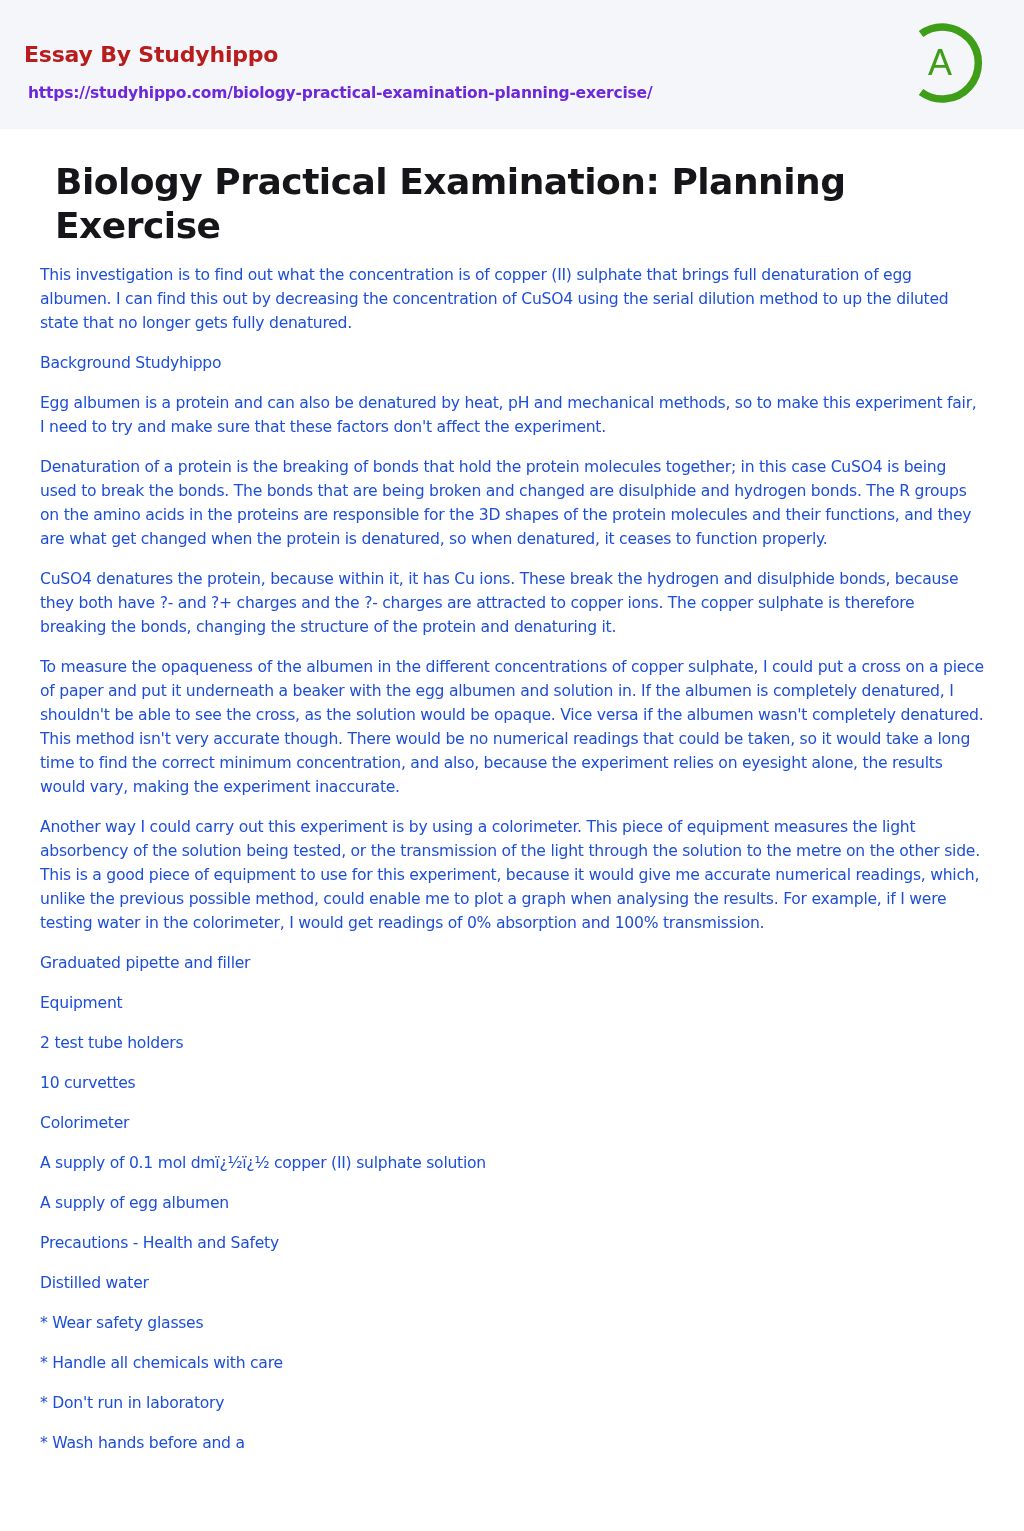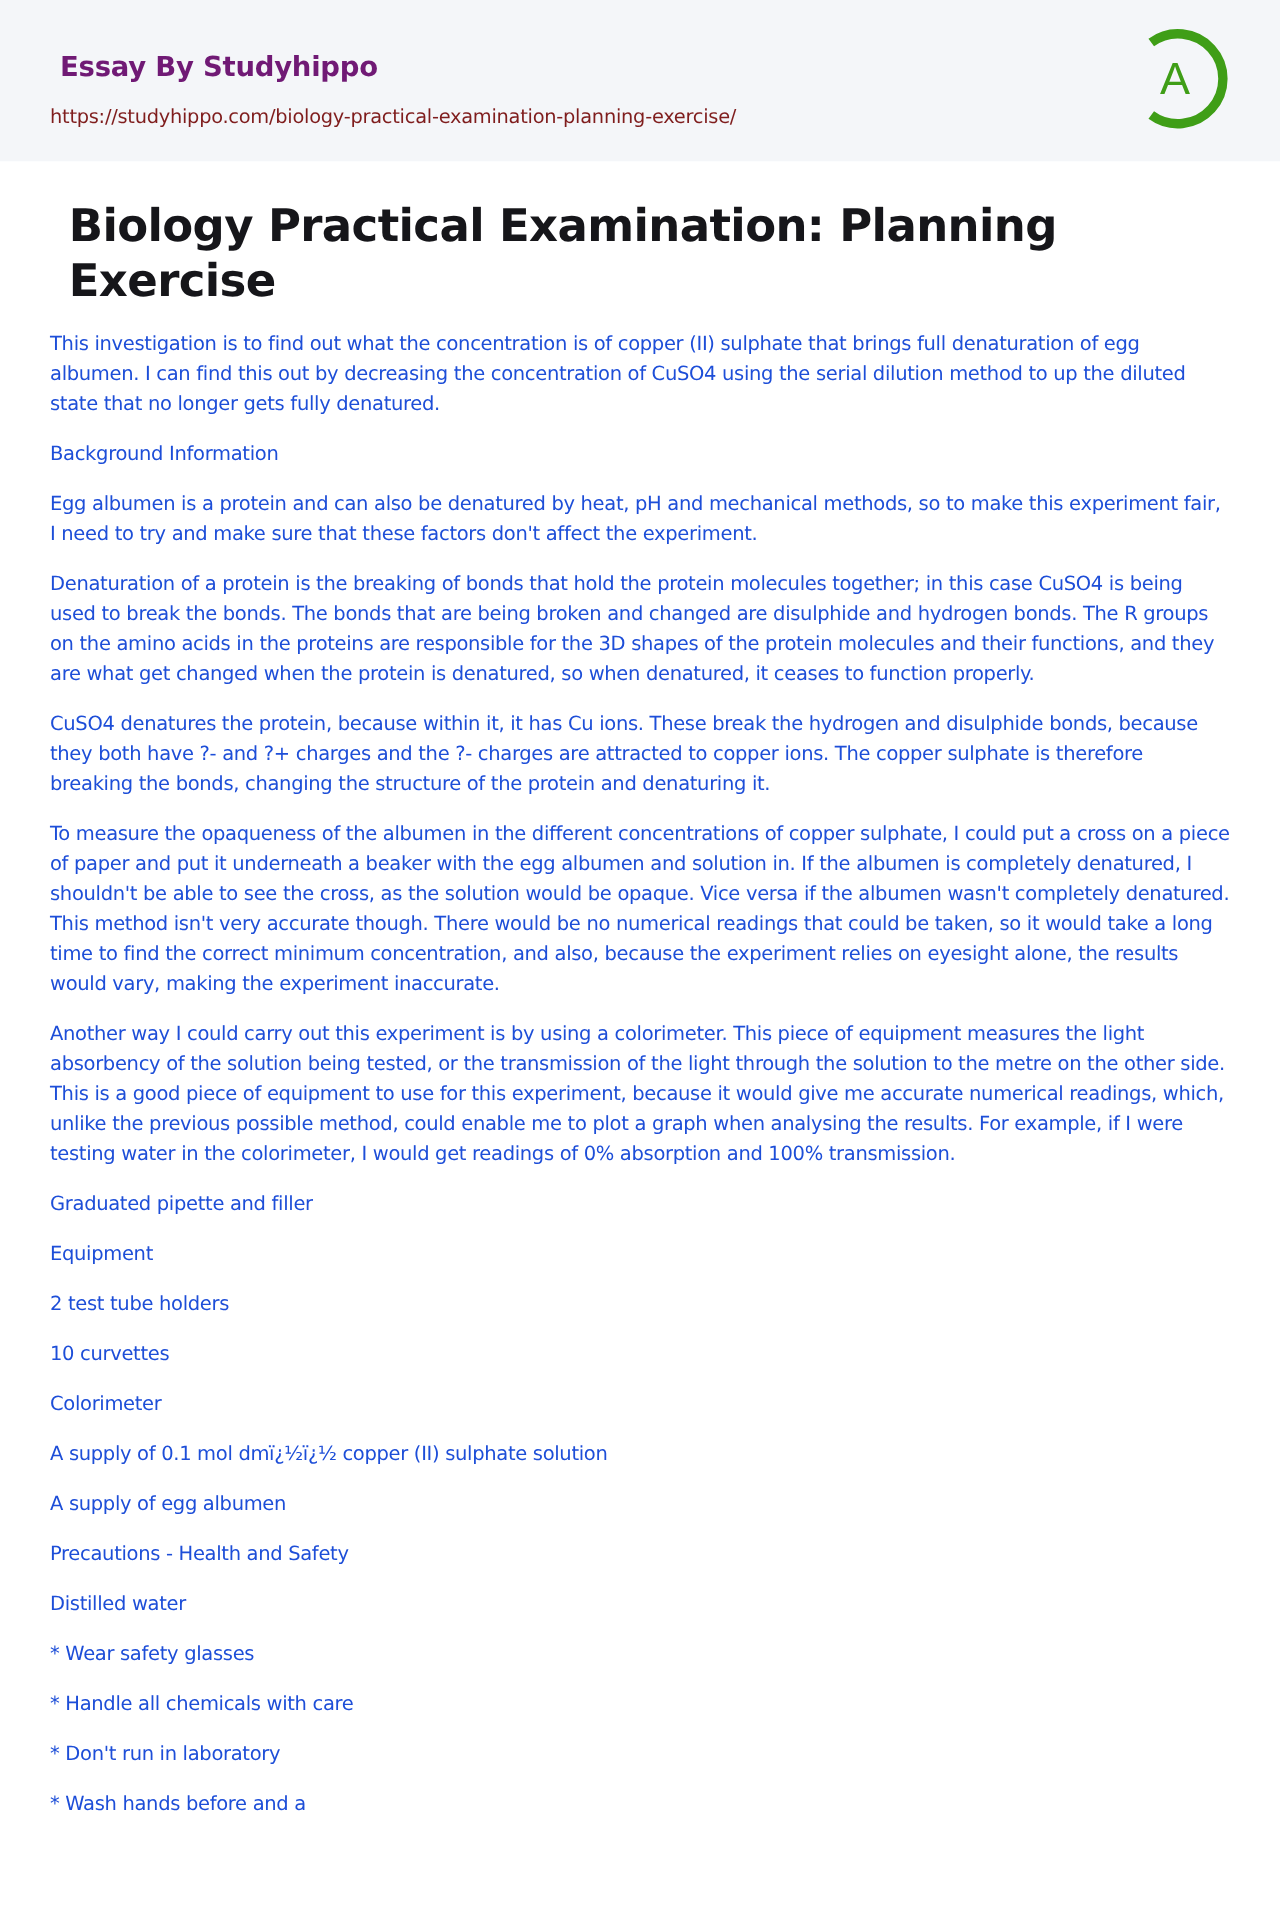--- a/index.html
+++ b/index.html
@@ -1,19 +1,19 @@
 <!DOCTYPE html>
 <html><head>
 <meta charset="utf-8">
 <style>
   html, body { margin: 0; padding: 0; background: #ffffff; }
   body { width: 1024px; height: 1531px; overflow: hidden; font-family: "DejaVu Sans", "Liberation Sans", sans-serif; color: #2a2a33; }
   .header { position: relative; height: 129px; background: #f4f6f9; }
-  .brand { position: absolute; left: 48px; top: 42px; font-size: 22px; font-weight: bold; color: #701a75; letter-spacing: -0.2px; }
-  .url { position: absolute; left: 40px; top: 84px; font-size: 15.5px; color: #7f1d1d; letter-spacing: -0.2px; }
+  .brand { position: absolute; left: 24px; top: 42px; font-size: 22px; font-weight: bold; color: #b91c1c; letter-spacing: -0.2px; }
+  .url { position: absolute; left: 28px; top: 84px; font-size: 15.5px; color: #6d28d9; letter-spacing: -0.2px; font-weight: bold; }
   .logo { position: absolute; left: 912px; top: 20px; width: 74px; height: 86px; }
   .content { padding: 0 40px; }
   h1 { margin: 15px; padding-top: 147px - 129px; font-size: 36px; font-weight: bold; color: #16161a; letter-spacing: -0.5px; line-height: 44px; }
   .title-wrap { padding-top: 16px; }
   p { margin: 0 0 16px 0; font-size: 15.6px; line-height: 24px; letter-spacing: -0.25px; color: #1d4ed8; }
   .lead { margin-top: 6px; }
 </style>
 </head>
 <body>
 
@@ -25,21 +25,21 @@
     <text x="28" y="55" font-family="Liberation Sans, sans-serif" font-size="36" font-weight="normal" fill="#3f9e17" text-anchor="middle">A</text>
   </svg>
 </div>
 
 <div class="content">
   <div class="title-wrap">
     <h1>Biology Practical Examination: Planning Exercise</h1>
   </div>
   <div>
     <p class="lead">This investigation is to find out what the concentration is of copper (II) sulphate that brings full denaturation of egg albumen. I can find this out by decreasing the concentration of CuSO4 using the serial dilution method to up the diluted state that no longer gets fully denatured.</p>
-    <p>Background Information</p>
+    <p>Background Studyhippo</p>
     <p>Egg albumen is a protein and can also be denatured by heat, pH and mechanical methods, so to make this experiment fair, I need to try and make sure that these factors don't affect the experiment.</p>
     <p>Denaturation of a protein is the breaking of bonds that hold the protein molecules together; in this case CuSO4 is being used to break the bonds. The bonds that are being broken and changed are disulphide and hydrogen bonds. The R groups on the amino acids in the proteins are responsible for the 3D shapes of the protein molecules and their functions, and they are what get changed when the protein is denatured, so when denatured, it ceases to function properly.</p>
     <p>CuSO4 denatures the protein, because within it, it has Cu ions. These break the hydrogen and disulphide bonds, because they both have ?- and ?+ charges and the ?- charges are attracted to copper ions. The copper sulphate is therefore breaking the bonds, changing the structure of the protein and denaturing it.</p>
     <p>To measure the opaqueness of the albumen in the different concentrations of copper sulphate, I could put a cross on a piece of paper and put it underneath a beaker with the egg albumen and solution in. If the albumen is completely denatured, I shouldn't be able to see the cross, as the solution would be opaque. Vice versa if the albumen wasn't completely denatured. This method isn't very accurate though. There would be no numerical readings that could be taken, so it would take a long time to find the correct minimum concentration, and also, because the experiment relies on eyesight alone, the results would vary, making the experiment inaccurate.</p>
     <p>Another way I could carry out this experiment is by using a colorimeter. This piece of equipment measures the light absorbency of the solution being tested, or the transmission of the light through the solution to the metre on the other side. This is a good piece of equipment to use for this experiment, because it would give me accurate numerical readings, which, unlike the previous possible method, could enable me to plot a graph when analysing the results. For example, if I were testing water in the colorimeter, I would get readings of 0% absorption and 100% transmission.</p>
     <p>Graduated pipette and filler</p>
     <p>Equipment</p>
     <p>2 test tube holders</p>
     <p>10 curvettes</p>
     <p>Colorimeter</p>

